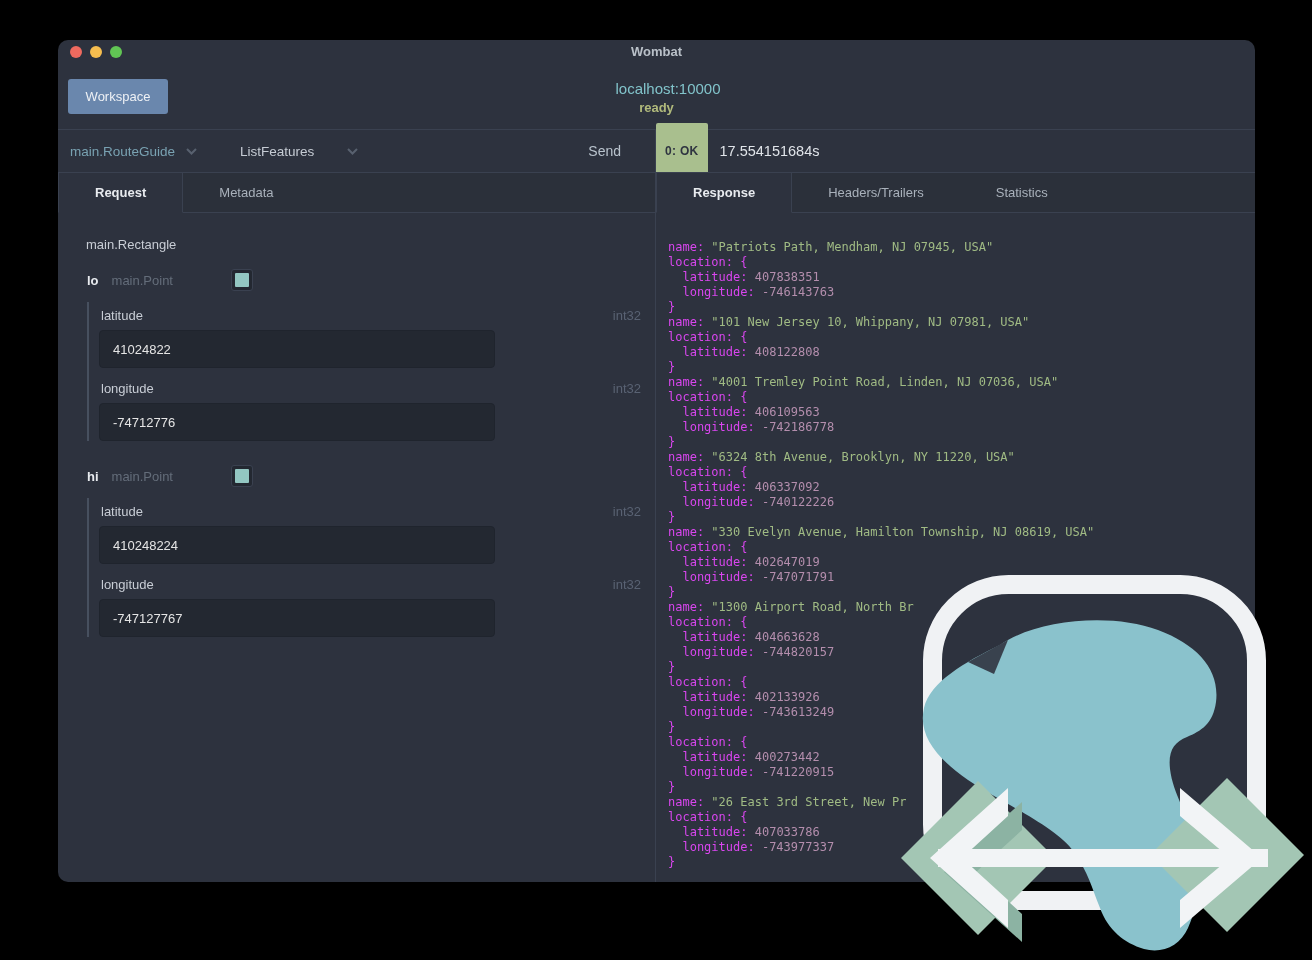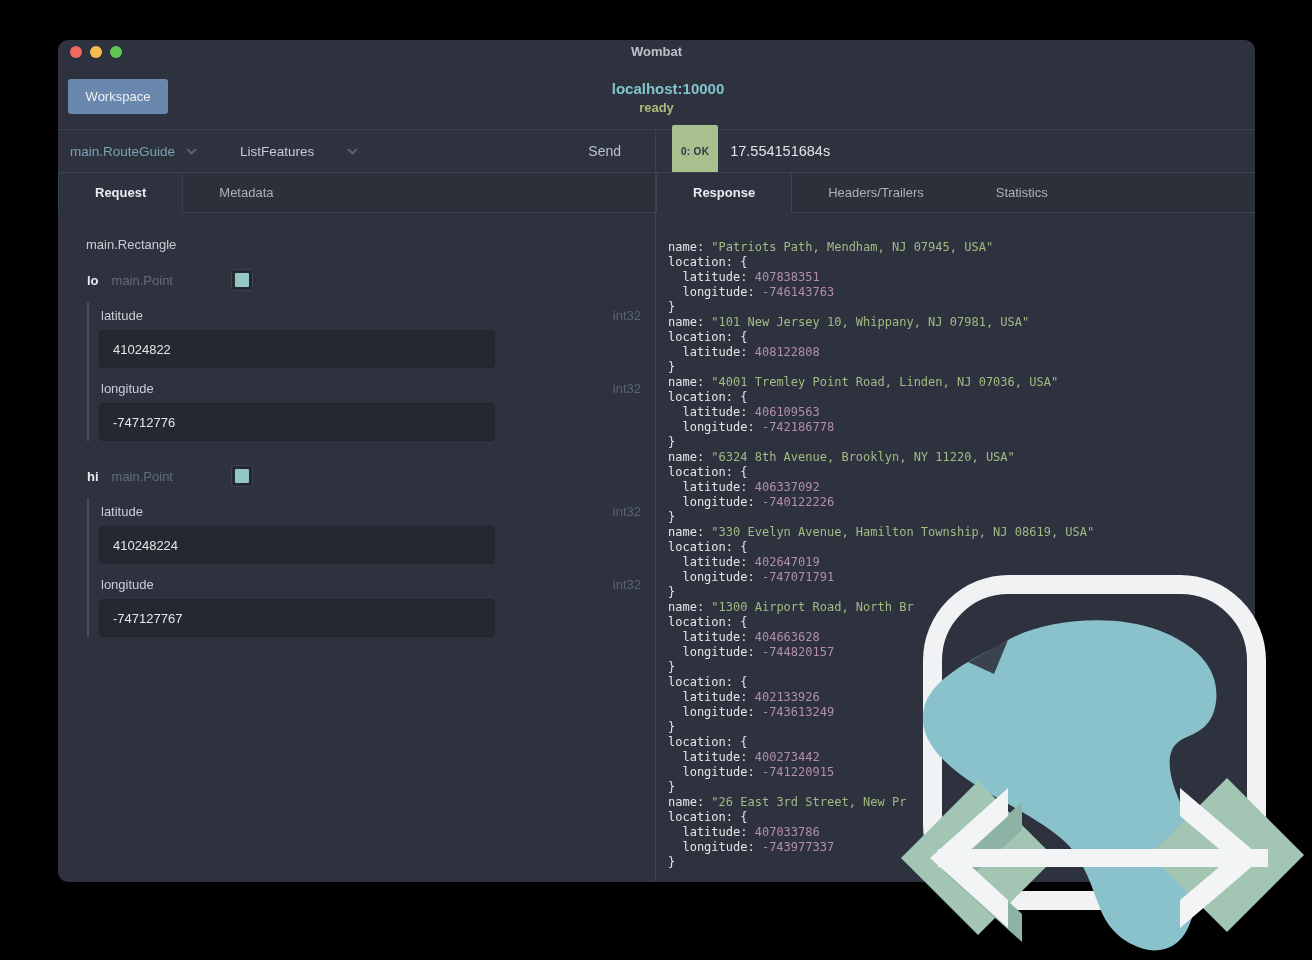--- a/index.html
+++ b/index.html
@@ -17,38 +17,38 @@
   .light { width:12px; height:12px; border-radius:50%; }
   .light.red { background:#ee6a5f; } .light.yellow { background:#f5bd4f; } .light.green { background:#61c554; }
   .win-title { position:absolute; left:0; right:0; top:4px; text-align:center;
     font-size:13px; font-weight:700; color:#b9c0c8; }
 
   
   .workspace-btn { position:absolute; left:10px; top:39px; width:100px; height:35px;
     background:#6a87ad; border:none; border-radius:3px; color:#eef1f5; font-size:13px;
     font-family:inherit; cursor:pointer; }
   .server { position:absolute; left:0; right:0; top:40px; text-align:center; }
-  .server-addr { font-size:15px; font-weight:700; color:#82c4cb;padding-left:23px; }
+  .server-addr { font-size:15px; font-weight:400; color:#82c4cb;padding-left:23px; }
   .server-status { font-size:13px; font-weight:700; color:#b1ba7c; margin-top:3px; }
 
   .hline { position:absolute; left:0; right:0; height:1px; background:#3a4150; }
   .vdivider { position:absolute; left:597px; top:89px; bottom:0; width:1px; background:#3a4150; }
 
   
   .toolbar { position:absolute; left:0; top:90px; width:597px; height:42px;
     display:flex; align-items:center; }
   .svc-select { display:flex; align-items:center; gap:10px; margin-left:12px; cursor:pointer; }
   .svc-name { font-size:13.5px; color:#79a2b2; }
   .method-select { display:flex; align-items:center; gap:32px; margin-left:42px; cursor:pointer; }
   .method-name { font-size:13.5px; color:#c6ccd4; }
   .send-btn { position:absolute; right:34px; top:0; height:42px; background:none; border:none;
     color:#b9c3cd; font-size:14px; font-family:inherit; cursor:pointer; }
   .result-bar { position:absolute; left:598px; top:90px; right:0; height:42px;
     display:flex; align-items:center; }
-  .status-badge { margin-left:16px; background:#a9bf8e; color:#2f3440; font-size:10px;
+  .status-badge { margin-left:0; background:#a9bf8e; color:#2f3440; font-size:12px;
     font-weight:700; padding:21px 9px; border-radius:2px; letter-spacing:.3px; }
   .duration { margin-left:12px; font-size:14.5px; color:#e0e4e9; }
 
   
   .tabbar { position:absolute; top:133px; height:40px; display:flex; }
   .tabbar.left { left:0; width:597px; }
   .tabbar.right { left:598px; right:0; }
   .tab { height:40px; display:flex; align-items:center; justify-content:center;
     padding:0 36px; font-size:13px; color:#a9b1bb; border-bottom:1px solid #3a4150;
     background:#2b303a; cursor:pointer; white-space:nowrap; }
@@ -75,21 +75,21 @@
   .field-type { font-size:13px; color:#596273; }
   .field input { width:396px; height:38px; background:#232831; border:1px solid #1f242d;
     border-radius:4px; color:#e5e5e5; font-size:13px; padding:0 13px;
     font-family:inherit; outline:none; }
 
   
   .response-area { position:absolute; left:598px; top:173px; right:0; bottom:0;
     padding:27px 0 0 12px; overflow:hidden; }
   .rline { font-family:"DejaVu Sans Mono","Liberation Mono",monospace; font-size:12px;
     line-height:15px; white-space:pre; }
-  .rline .k { color:#e5e5e5; }
+  .rline .k { color:#d946ef; }
   .rline .s { color:#a0bb84; }
   .rline .n { color:#b48ead; }
 
   
   .logo-overlay { position:absolute; left:880px; top:550px; width:432px; height:410px;
     pointer-events:none; z-index:10; }
 </style>
 </head>
 <body>
 

